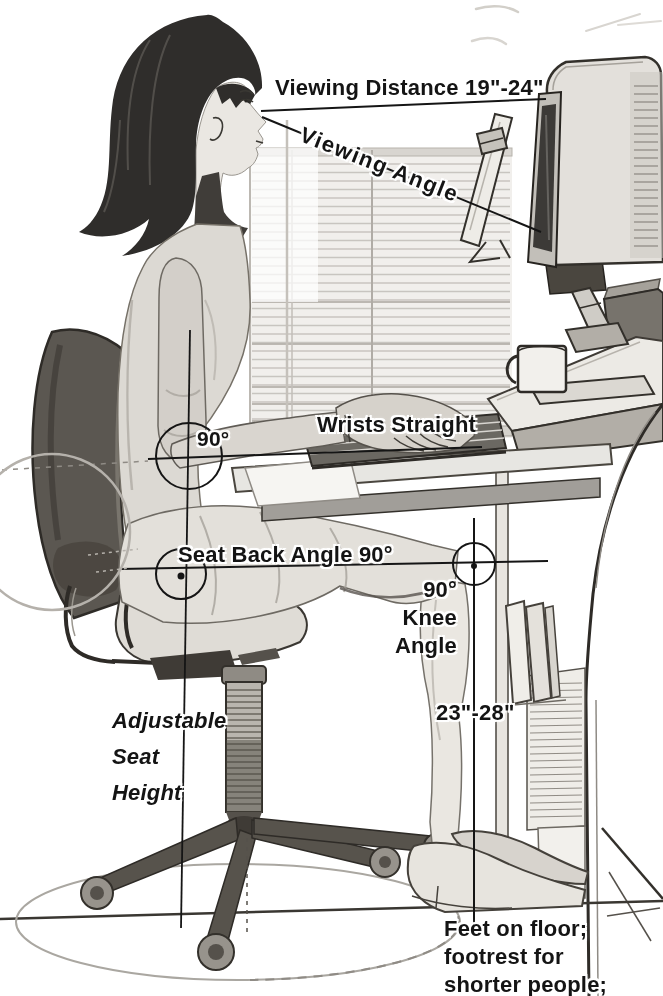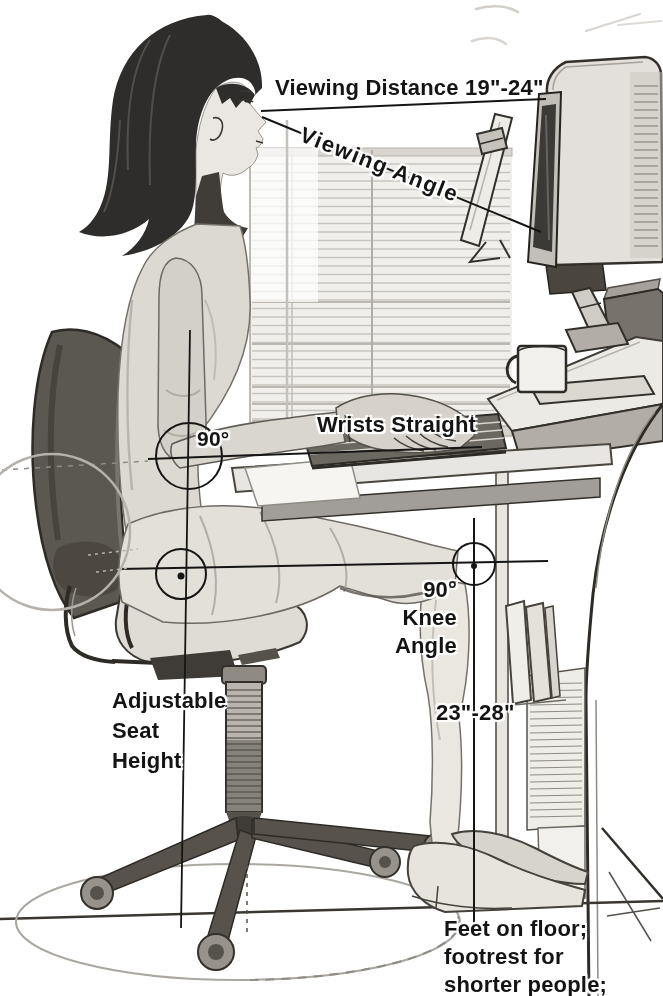--- a/index.html
+++ b/index.html
@@ -331,23 +331,24 @@
     <circle cx="52" cy="532" r="78" stroke="#b5b1ab" stroke-width="2.5"></circle>
     <path d="M 88,555 L 138,549" stroke="#b5b1ab" stroke-width="1.5" stroke-dasharray="3,4"></path>
     <path d="M 96,572 L 130,568" stroke="#b5b1ab" stroke-width="1.5" stroke-dasharray="3,4"></path>
   </g>
 </svg>
 
 <div class="lbl" style="left:275px;top:74px;">Viewing Distance 19"-24"</div>
 <div class="lbl rot" style="left:306px;top:121px;">Viewing Angle</div>
 <div class="lbl" style="left:317px;top:372px;margin-top:39px;">Wrists Straight</div>
 <div class="lbl" style="left:197px;top:425px;font-size:21px;">90°</div>
+<div class="lbl" style="left:178px;top:541px;">Seat Back Angle 90°</div>
 <div class="lbl ralign" style="left:385px;top:576px;width:72px;">90°
 Knee
 Angle</div>
-<div class="lbl" style="left:112px;top:686px;line-height:30px;">Adjustable
+<div class="lbl" style="left:112px;top:703px;line-height:36px;font-style:italic;">Adjustable
 Seat
 Height</div>
 <div class="lbl" style="left:436px;top:699px;">23"-28"</div>
 <div class="lbl" style="left:444px;top:915px;">Feet on floor;
 footrest for
 shorter people;</div>
 </div>
 
 </body></html>

